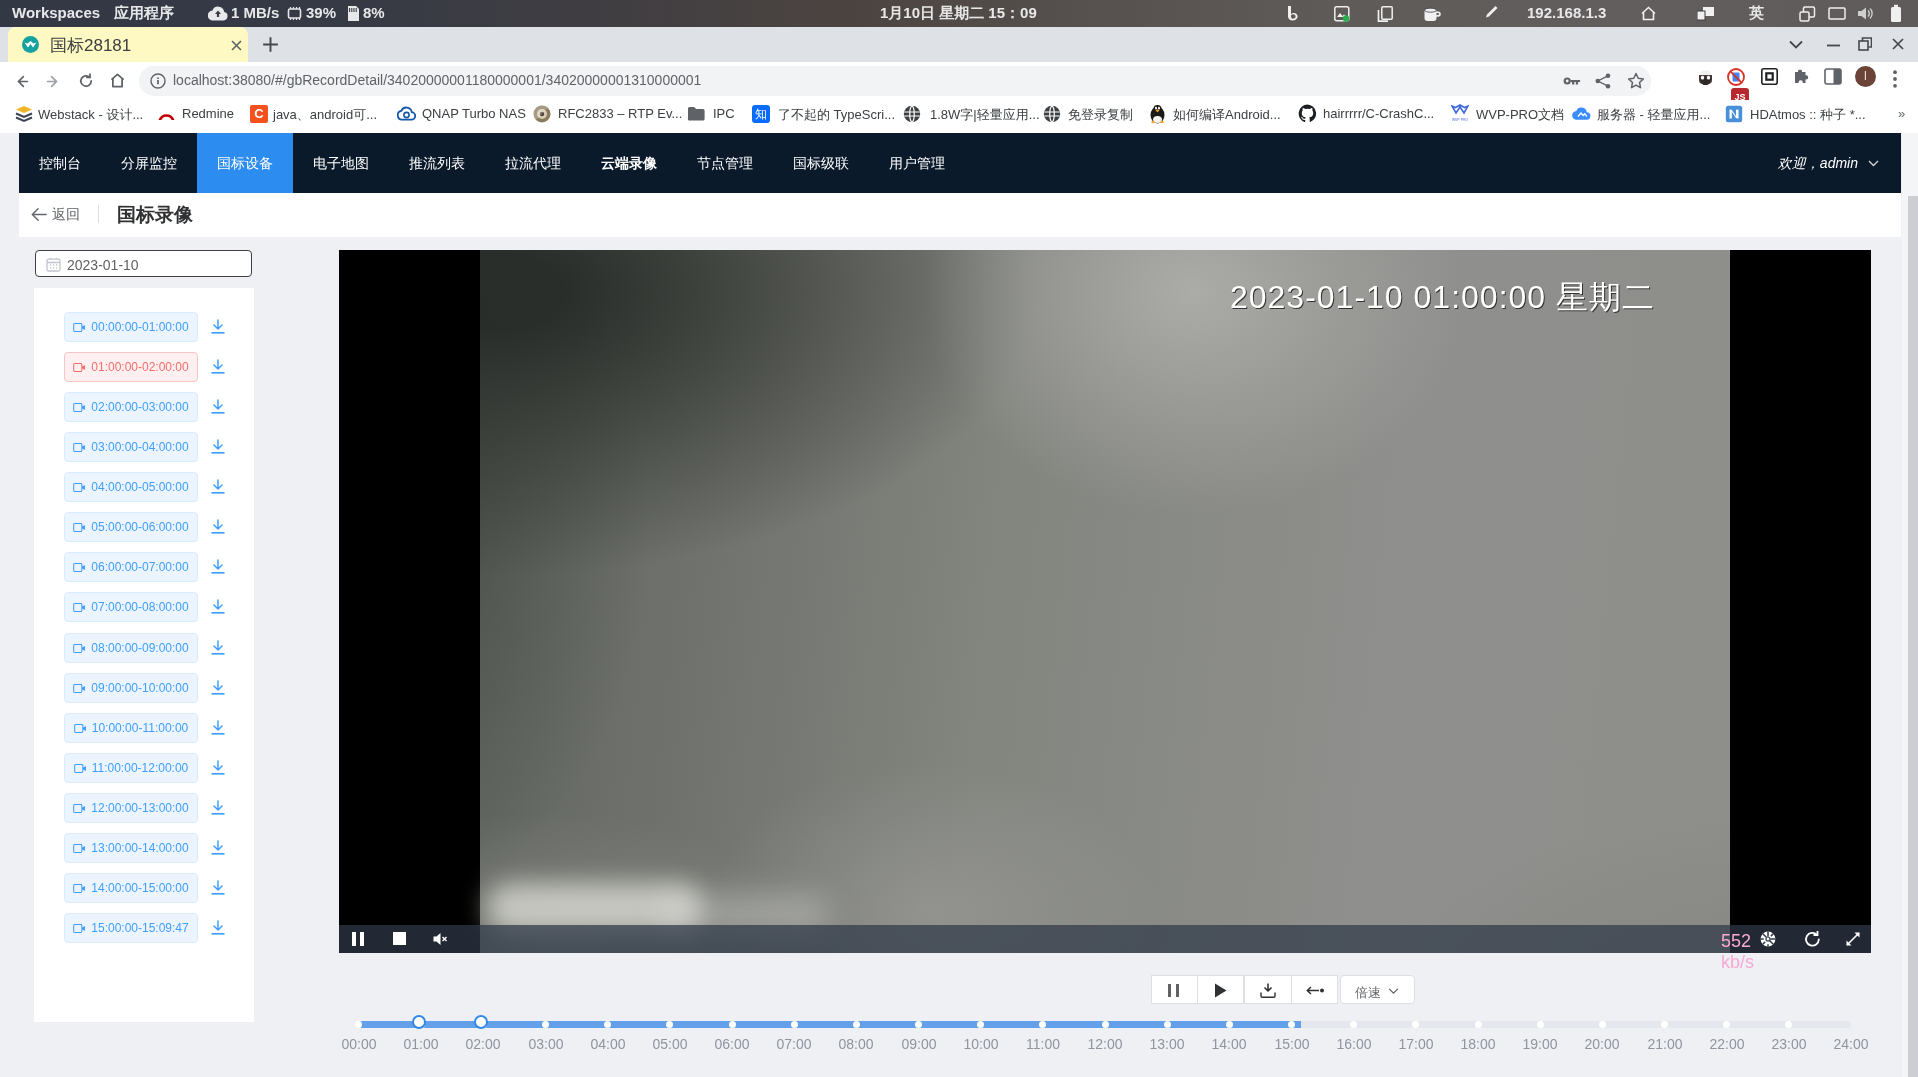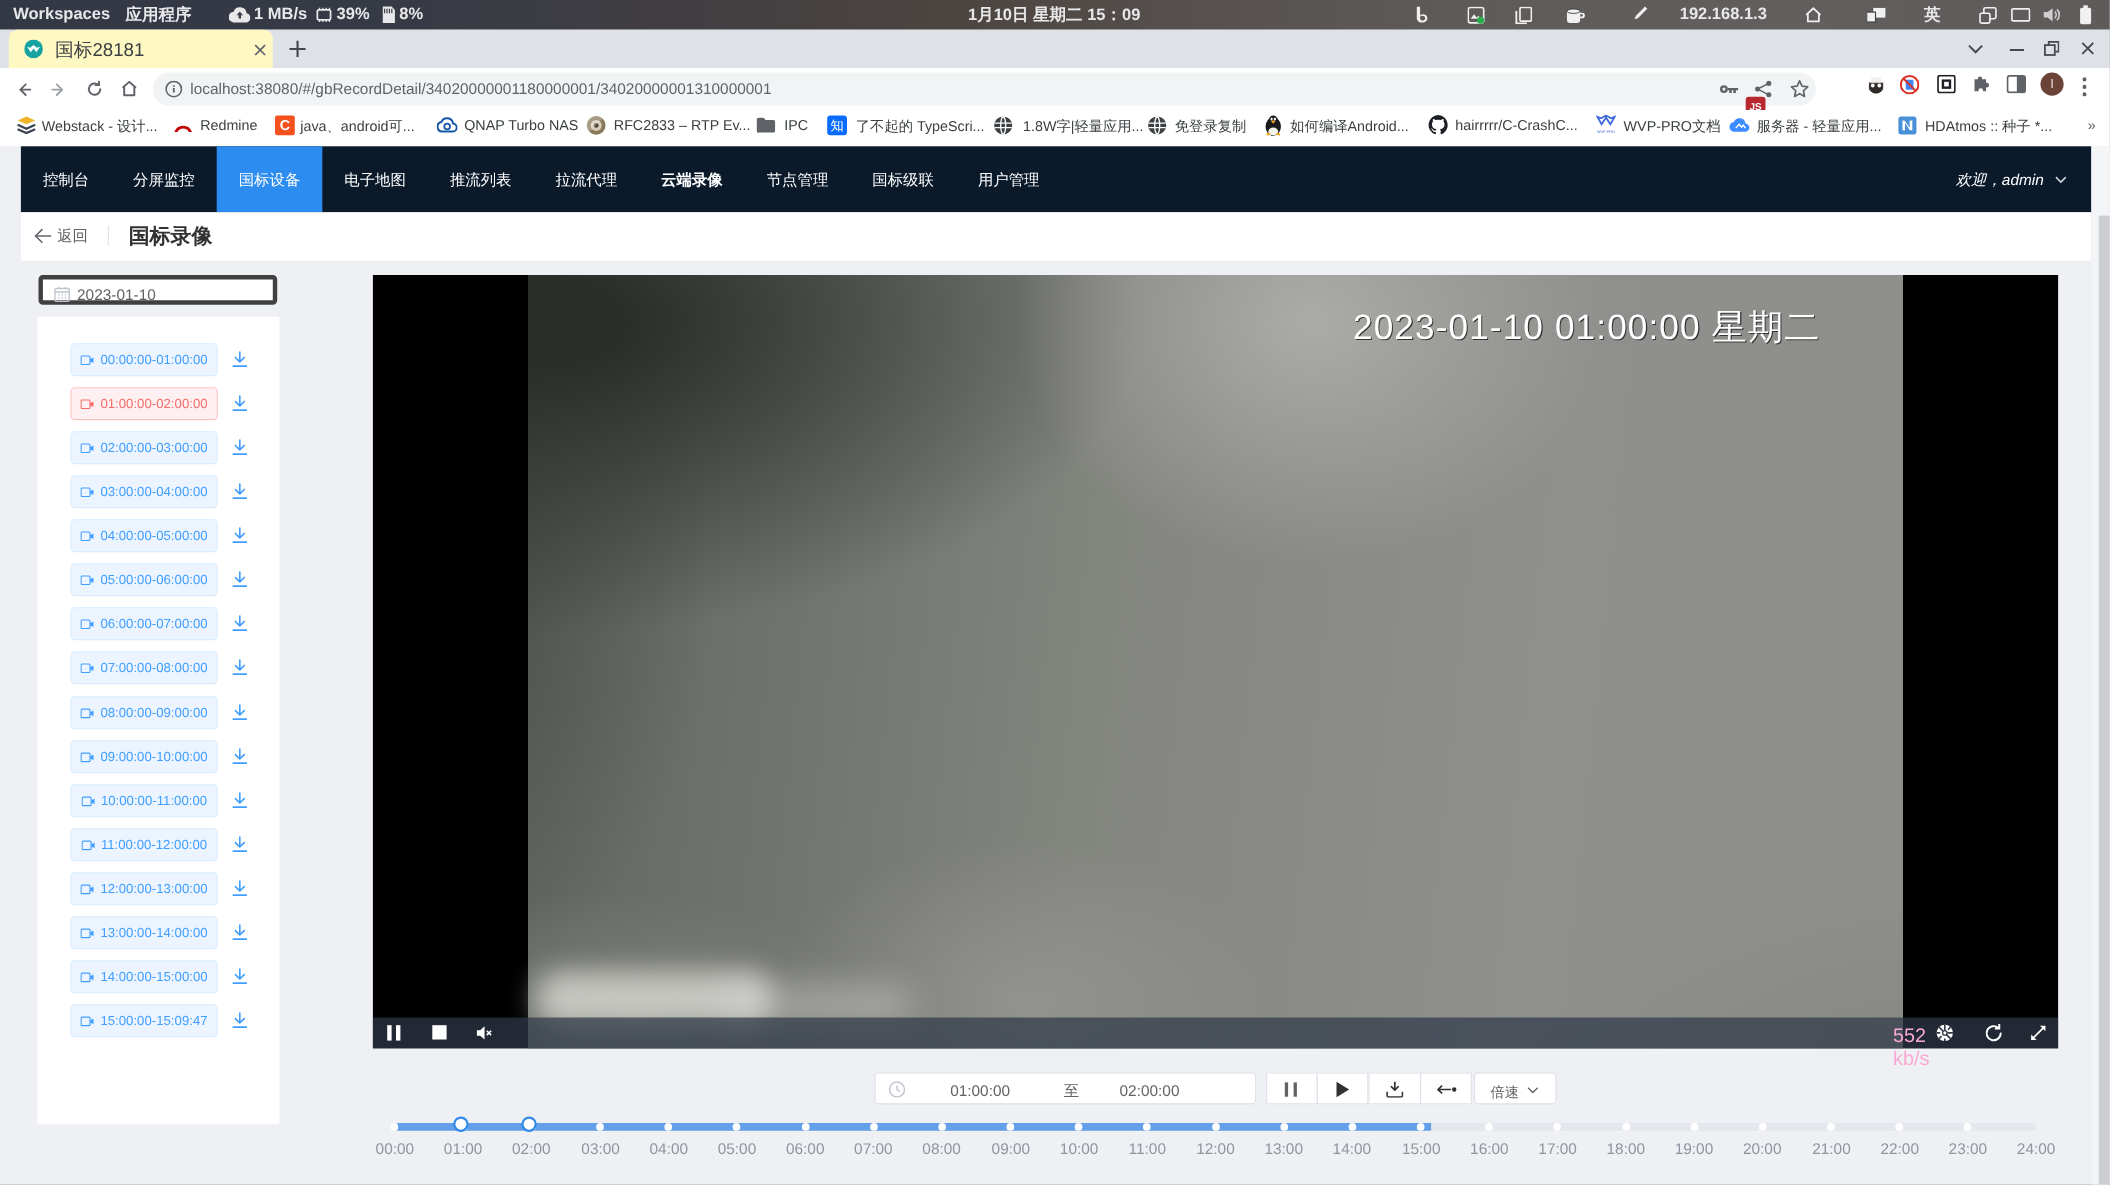--- a/index.html
+++ b/index.html
@@ -25,21 +25,21 @@
   #bookmarks { position:absolute; left:0; top:100px; width:1918px; height:33px; background:#fff; }
   .bmt { position:absolute; top:6px; color:#3c4043; font-size:13px; white-space:nowrap; }
 
   
   #page { position:absolute; left:0; top:133px; width:1918px; height:944px; background:#eef0f4; }
   #navbar { position:absolute; left:19px; top:0px; width:1882px; height:60px; background:#0b1a2b; }
   .nav-item { position:absolute; top:0; height:60px; line-height:60px; text-align:center; color:#fff; font-size:14px; }
   #crumb { position:absolute; left:19px; top:60px; width:1882px; height:44px; background:#fff; }
 
   
-  #dateinput { position:absolute; left:35px; top:117px; width:217px; height:27px; background:#fff; border:4px solid #404040; border-radius:4px; }
+  #dateinput { position:absolute; left:35px; top:117px; width:217px; height:27px; background:#fff; border:1px solid #404040; border-radius:4px; }
   #sidepanel { position:absolute; left:34px; top:155px; width:220px; height:734px; background:#fff; }
   .pill { position:absolute; left:64px; width:134px; height:30px; border-radius:4px; font-size:12px;
     display:flex; align-items:center; justify-content:center; }
   .pill.blue { background:#ecf5ff; border:1px solid #d9ecff; color:#409eff; }
   .pill.red  { background:#fef0f0; border:1px solid #fbc4c4; color:#f56c6c; }
   .dl { position:absolute; left:210px; width:16px; height:16px; }
 
   
   #player { position:absolute; left:339px; top:117px; width:1532px; height:703px; background:#000; }
   #video { position:absolute; left:141px; top:0; width:1250px; height:703px;
@@ -197,21 +197,21 @@
       <svg style="position:absolute;left:1456px;top:7px" width="16" height="16" viewBox="0 0 16 16" fill="#5f6368">
         <circle cx="13" cy="2.8" r="2.3"></circle>
         <circle cx="13" cy="13.2" r="2.3"></circle>
         <circle cx="2.8" cy="8" r="2.3"></circle>
         <path d="M13 2.8L2.8 8l10.2 5.2" stroke="#5f6368" stroke-width="1.4" fill="none"></path>
       </svg>
       <svg style="position:absolute;left:1488px;top:6px" width="18" height="18" viewBox="0 0 18 18" fill="none" stroke="#5f6368" stroke-width="1.5">
         <path d="M9 1.5l2.2 4.8 5.2.6-3.9 3.6 1 5.2L9 13.1l-4.5 2.6 1-5.2-3.9-3.6 5.2-.6z" stroke-linejoin="round"></path>
       </svg>
     </div>
-    <div style="position:absolute;left:1587px;top:6px;width:18px;height:18px;background:#b7282f;border-radius:3px;color:#fff;font-size:9px;font-weight:bold;text-align:center;line-height:18px;margin-top:20px;">JS</div>
+    <div style="position:absolute;left:1731px;top:6px;width:18px;height:18px;background:#b7282f;border-radius:3px;color:#fff;font-size:9px;font-weight:bold;text-align:center;line-height:18px;margin-top:20px;">JS</div>
     <svg style="position:absolute;left:1697px;top:7px" width="17" height="16" viewBox="0 0 17 16">
       <path d="M2 6h13v5a4 4 0 0 1-4 4H6a4 4 0 0 1-4-4z" fill="#4a3f3a"></path>
       <path d="M3 6l1.5-4.5h8L14 6z" fill="#efefef"></path>
       <path d="M2.5 7.5a6 9 0 0 0 12 0z" fill="#2f2a28"></path>
       <ellipse cx="5.5" cy="8.7" rx="1.7" ry="1.9" fill="#fff"></ellipse>
       <ellipse cx="11.5" cy="8.7" rx="1.7" ry="1.9" fill="#fff"></ellipse>
     </svg>
     <svg style="position:absolute;left:1727px;top:6px" width="18" height="18" viewBox="0 0 18 18">
       <circle cx="9" cy="9" r="8" fill="none" stroke="#d93025" stroke-width="1.8"></circle>
       <rect x="5.5" y="4.5" width="7" height="9" rx="1" fill="#4285f4"></rect>
@@ -548,29 +548,20 @@
         </svg>
         <svg style="position:absolute;left:1465px;top:5px" width="17" height="18" viewBox="0 0 17 18" fill="none" stroke="#fff" stroke-width="1.8">
           <path d="M14.8 9.5a6.4 6.4 0 1 1-1.9-4.8" stroke-linecap="round"></path>
           <path d="M13.5 1v4h-4" fill="none"></path>
         </svg>
         <svg style="position:absolute;left:1506px;top:6px" width="16" height="16" viewBox="0 0 16 16" stroke="#fff" stroke-width="1.6" fill="#fff">
           <path d="M2.5 13.5l11-11" stroke-linecap="round"></path>
           <path d="M9.5 1.5h5v5zM6.5 14.5h-5v-5z" stroke="none"></path>
         </svg>
       </div>
-    </div>
-    <div class="inputbox" id="ctl-time">
-      <svg style="position:absolute;left:12px;top:7px" width="15" height="15" viewBox="0 0 15 15" fill="none" stroke="#c0c4cc" stroke-width="1.3">
-        <circle cx="7.5" cy="7.5" r="6.8"></circle>
-        <path d="M7.5 3.8v3.9l2.6 1.5"></path>
-      </svg>
-      <div style="position:absolute;left:62px;top:7px;width:66px;text-align:center;font-size:14px;color:#606266;">01:00:00</div>
-      <div style="position:absolute;left:171px;top:7px;font-size:14px;color:#606266;">至</div>
-      <div style="position:absolute;left:216px;top:7px;width:66px;text-align:center;font-size:14px;color:#606266;">02:00:00</div>
     </div>
     <div class="btn" style="left:1151px;width:47px;">
       <div style="position:absolute;left:16px;top:8px;width:3px;height:13px;background:#606266;"></div>
       <div style="position:absolute;left:24px;top:8px;width:3px;height:13px;background:#606266;"></div>
     </div>
     <div class="btn" style="left:1197px;width:47px;">
       <svg style="position:absolute;left:16px;top:7px" width="13" height="15" viewBox="0 0 13 15" fill="#303133">
         <path d="M1 0.5l11.5 7L1 14.5z"></path>
       </svg>
     </div>

